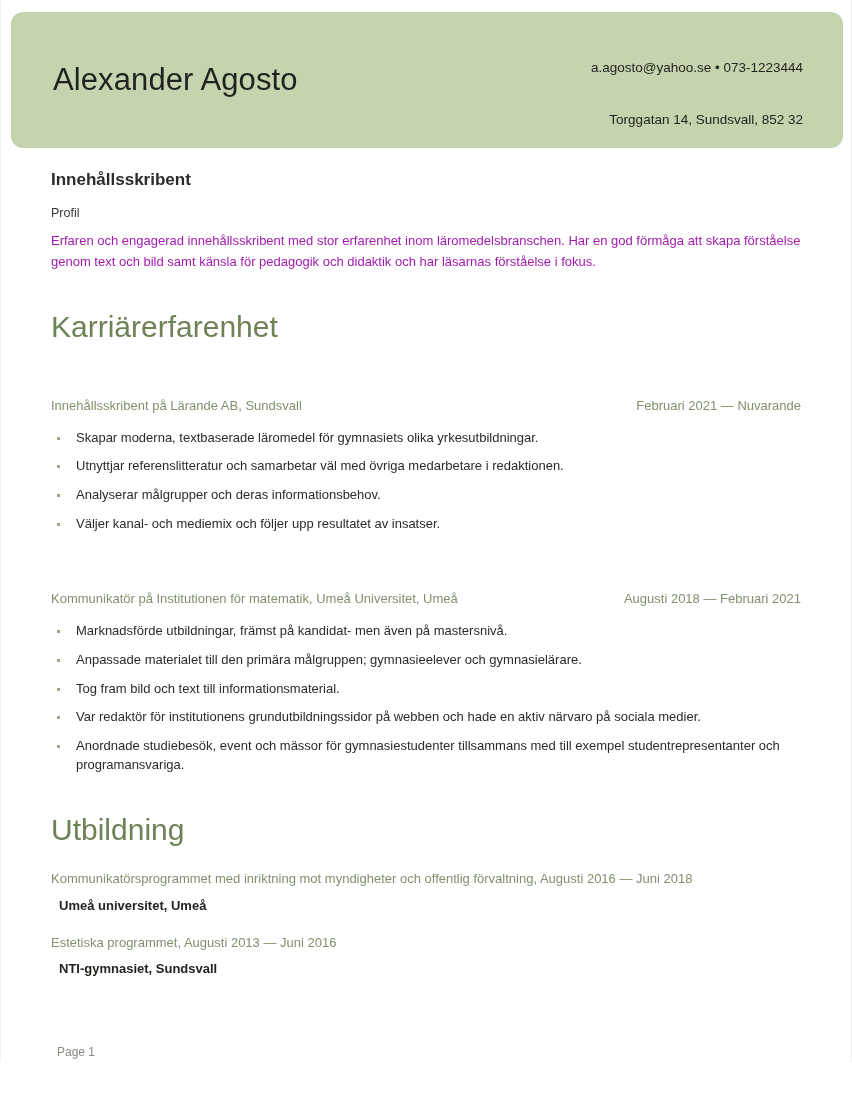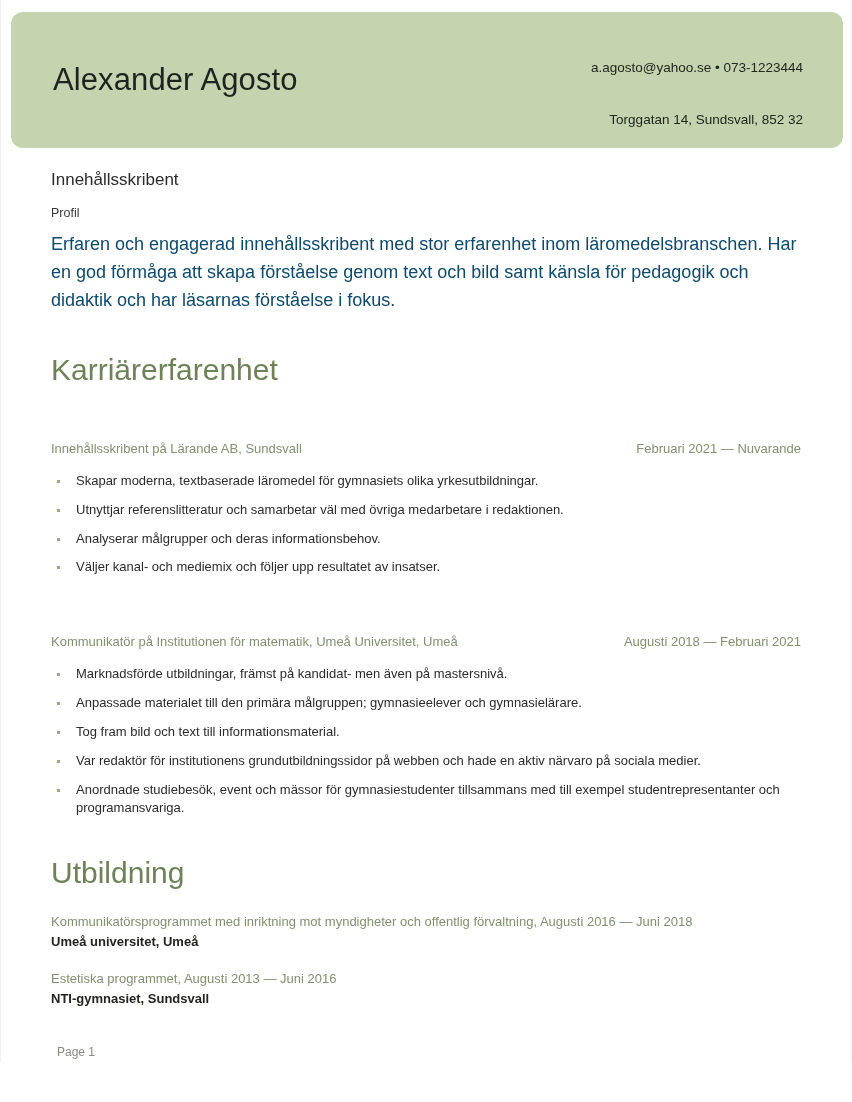--- a/index.html
+++ b/index.html
@@ -67,35 +67,35 @@
   
   .content {
     position: absolute;
     left: 50px;
     right: 50px;
     top: 170px;
   }
 
   .role-title {
     font-size: 17px;
-    font-weight: 400;
+    font-weight: 700;
     color: #2b2b2b;
     margin: 0 0 16px 0;
     line-height: 1.2;
   }
   .profile-label {
     font-size: 12.5px;
     color: #3a3a3a;
     margin: 0 0 10px 0;
     line-height: 1.2;
   }
   .profile-text {
-    font-size: 18px;
+    font-size: 13px;
     line-height: 1.55;
-    color: #0c4a6e;
+    color: #a21caf;
     margin: 0;
     max-width: 752px;
   }
 
   .section { margin-top: 38px; }
   .section-heading {
     font-size: 30px;
     font-weight: 400;
     color: #6d8257;
     margin: 0 0 24px 0;
@@ -143,21 +143,21 @@
   .edu-program {
     font-size: 13px;
     color: #82906f;
     line-height: 1.45;
     margin: 0 0 1px 0;
   }
   .edu-school {
     font-size: 13px;
     color: #23231f;
     line-height: 1.45;
-    margin: 0;
+    margin: 8px;
     font-weight: 600;
   }
 
   .footer {
     position: absolute;
     left: 56px;
     top: 1045px;
     font-size: 12px;
     color: #8a8a82;
   }

